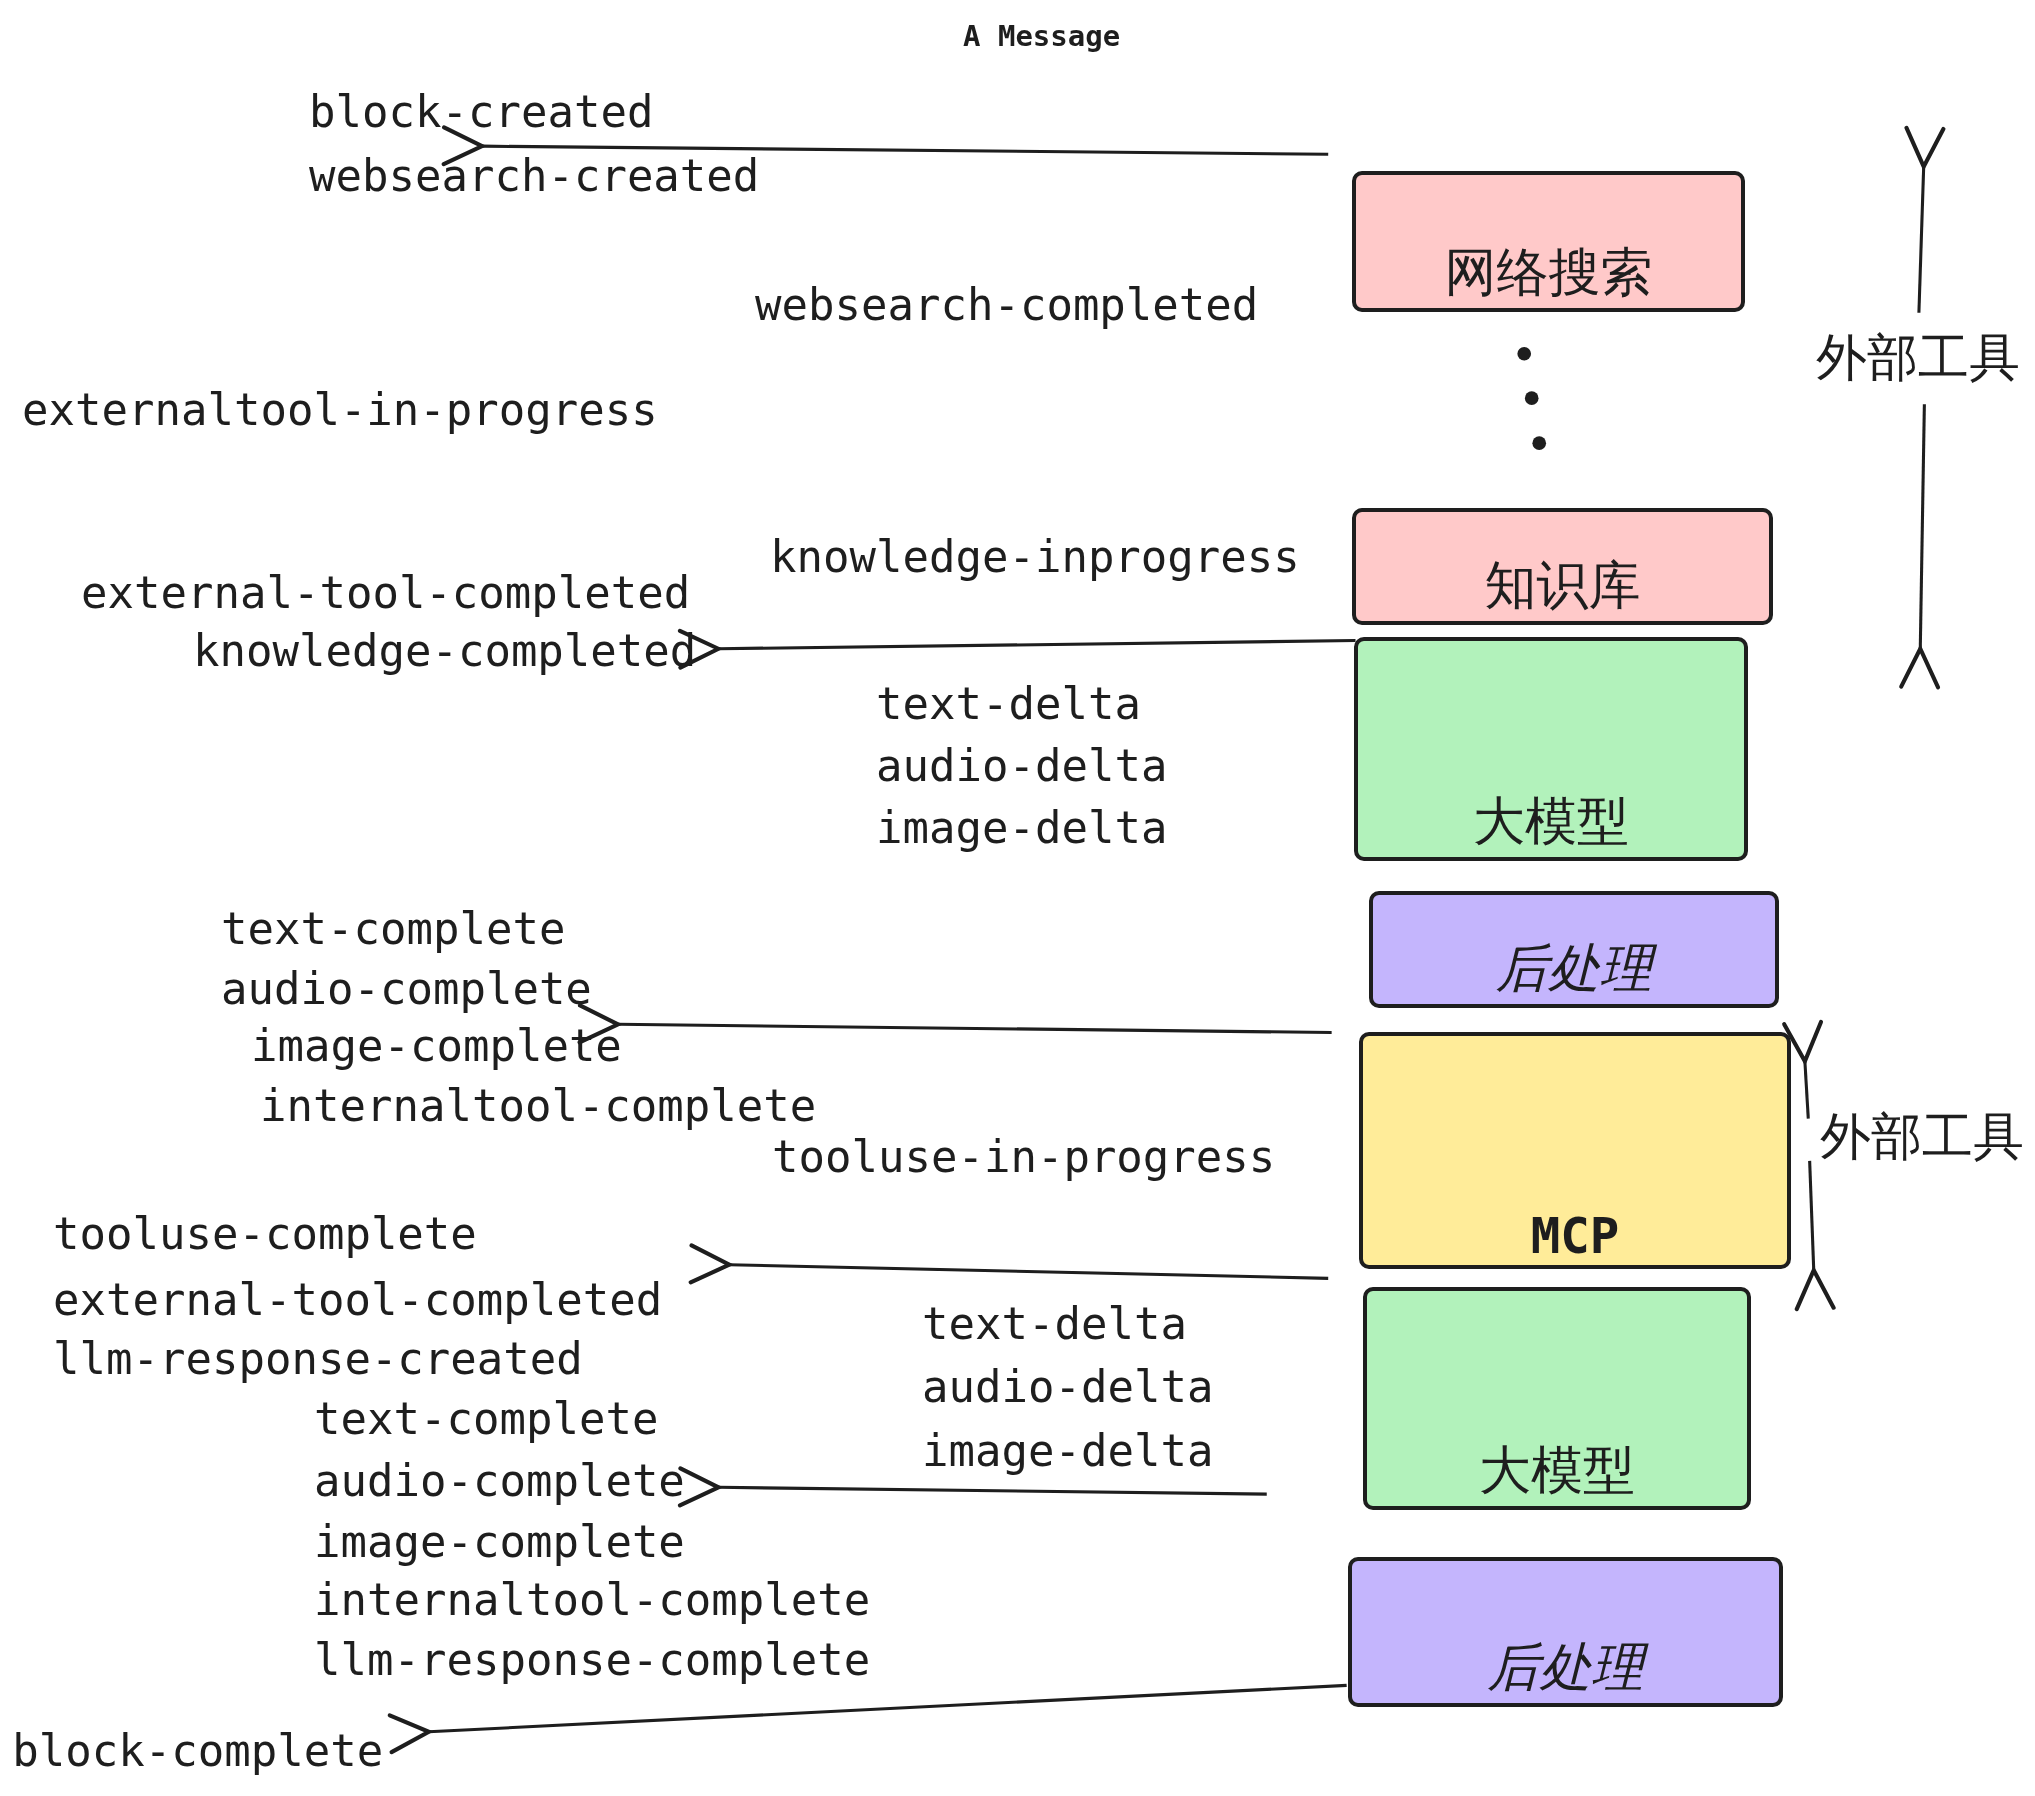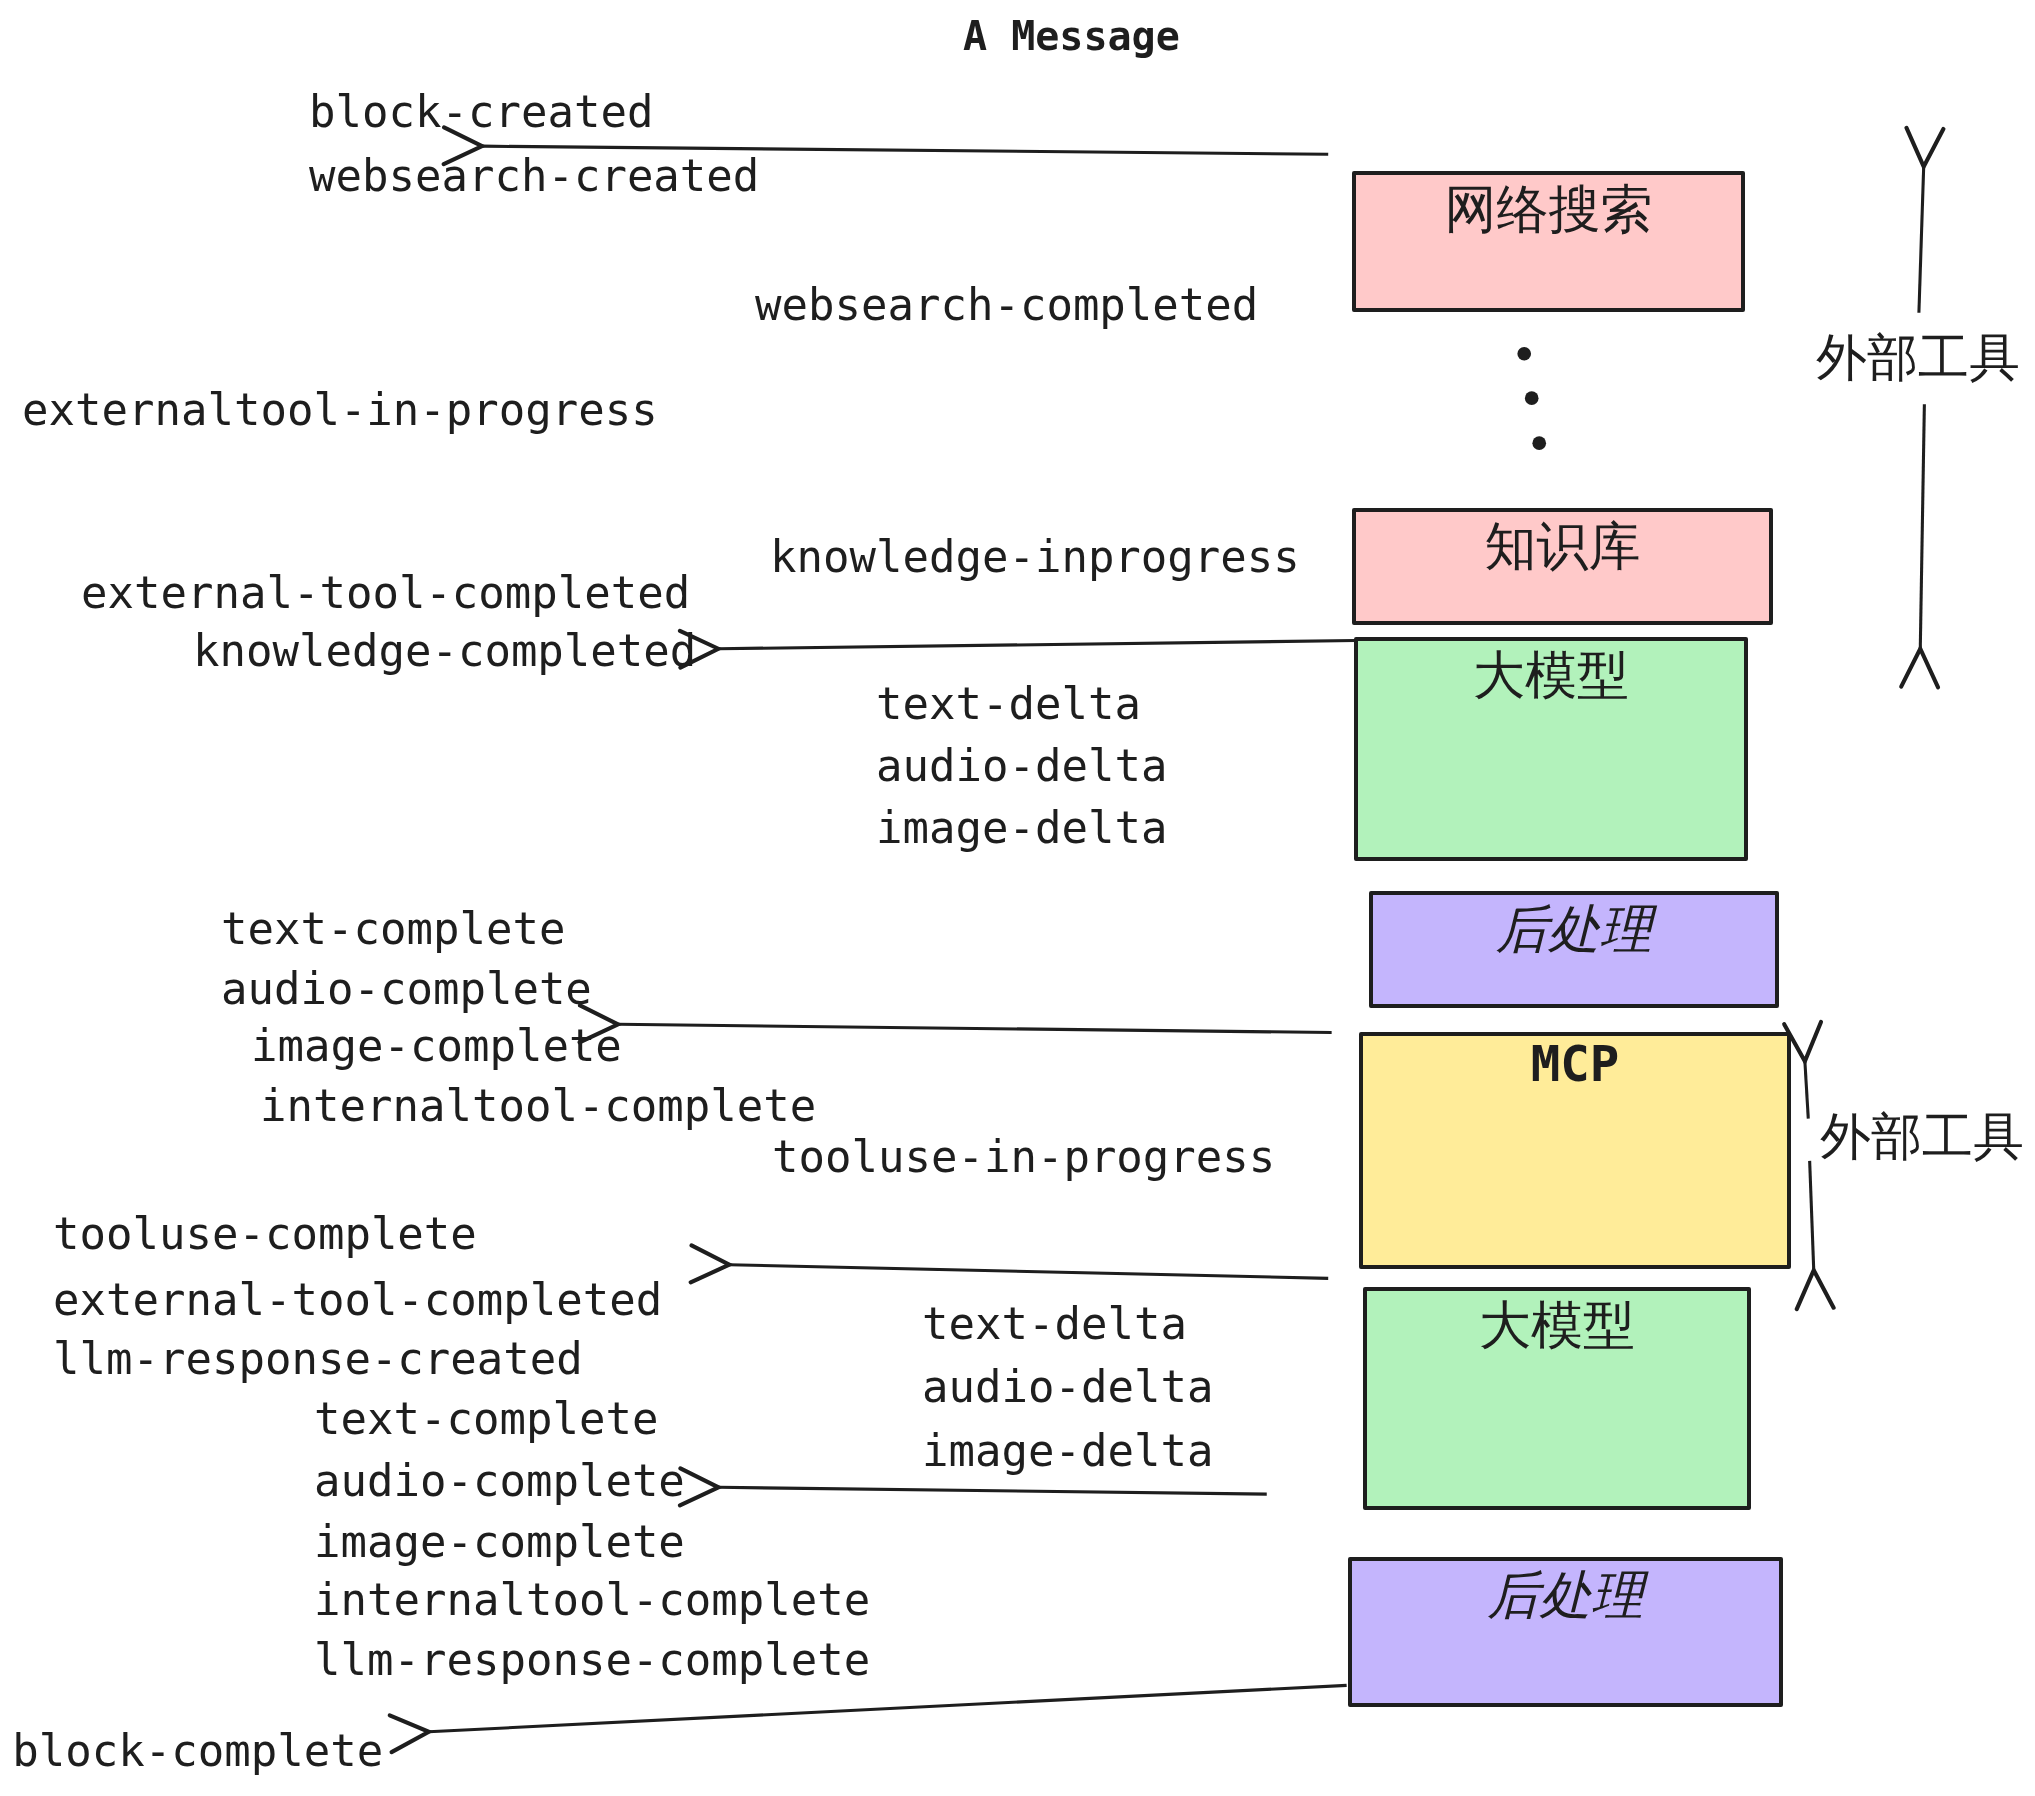--- a/index.html
+++ b/index.html
@@ -1,23 +1,23 @@
 <!DOCTYPE html>
 <html style="font-size:11px"><head>
 <meta charset="utf-8">
 <style>
   html,body{margin:0;padding:0;background:#ffffff;}
   .canvas{position:relative;width:2035px;height:1796px;background:#ffffff;overflow:hidden;
           font-family:"DejaVu Sans Mono", monospace;color:#1e1e1e;}
   .ev{position:absolute;font-family:"DejaVu Sans Mono", monospace;font-size:44px;line-height:44px;
       white-space:nowrap;color:#1e1e1e;}
-  .title{position:absolute;font-family:"DejaVu Sans Mono", monospace;font-size:40px;font-weight:600;
+  .title{position:absolute;font-family:"DejaVu Sans Mono", monospace;font-size:29px;font-weight:600;
          line-height:42px;white-space:nowrap;color:#1e1e1e;}
-  .box{position:absolute;border:4.1px solid #1e1e1e;border-radius:2px;display:flex;
-       align-items:flex-start;justify-content:center;box-sizing:border-box;}
+  .box{position:absolute;border:4.1px solid #1e1e1e;border-radius:10px;display:flex;
+       align-items:flex-end;justify-content:center;box-sizing:border-box;}
   .box .zh{font-family:"Liberation Sans", sans-serif;font-size:52px;color:#1e1e1e;white-space:nowrap;}
   .box .mono{font-family:"DejaVu Sans Mono", monospace;font-size:49px;font-weight:600;color:#1e1e1e;}
   .pink{background:#ffc9c9;}
   .green{background:#b2f2bb;}
   .yellow{background:#ffec99;}
   .white{background:#c4b5fd;font-style:italic;}
   .side-label{position:absolute;font-family:"Liberation Sans", sans-serif;font-size:51px;
               color:#1e1e1e;white-space:nowrap;transform:translate(-50%,-50%);}
   svg.layer{position:absolute;left:0;top:0;pointer-events:none;}
 </style>

